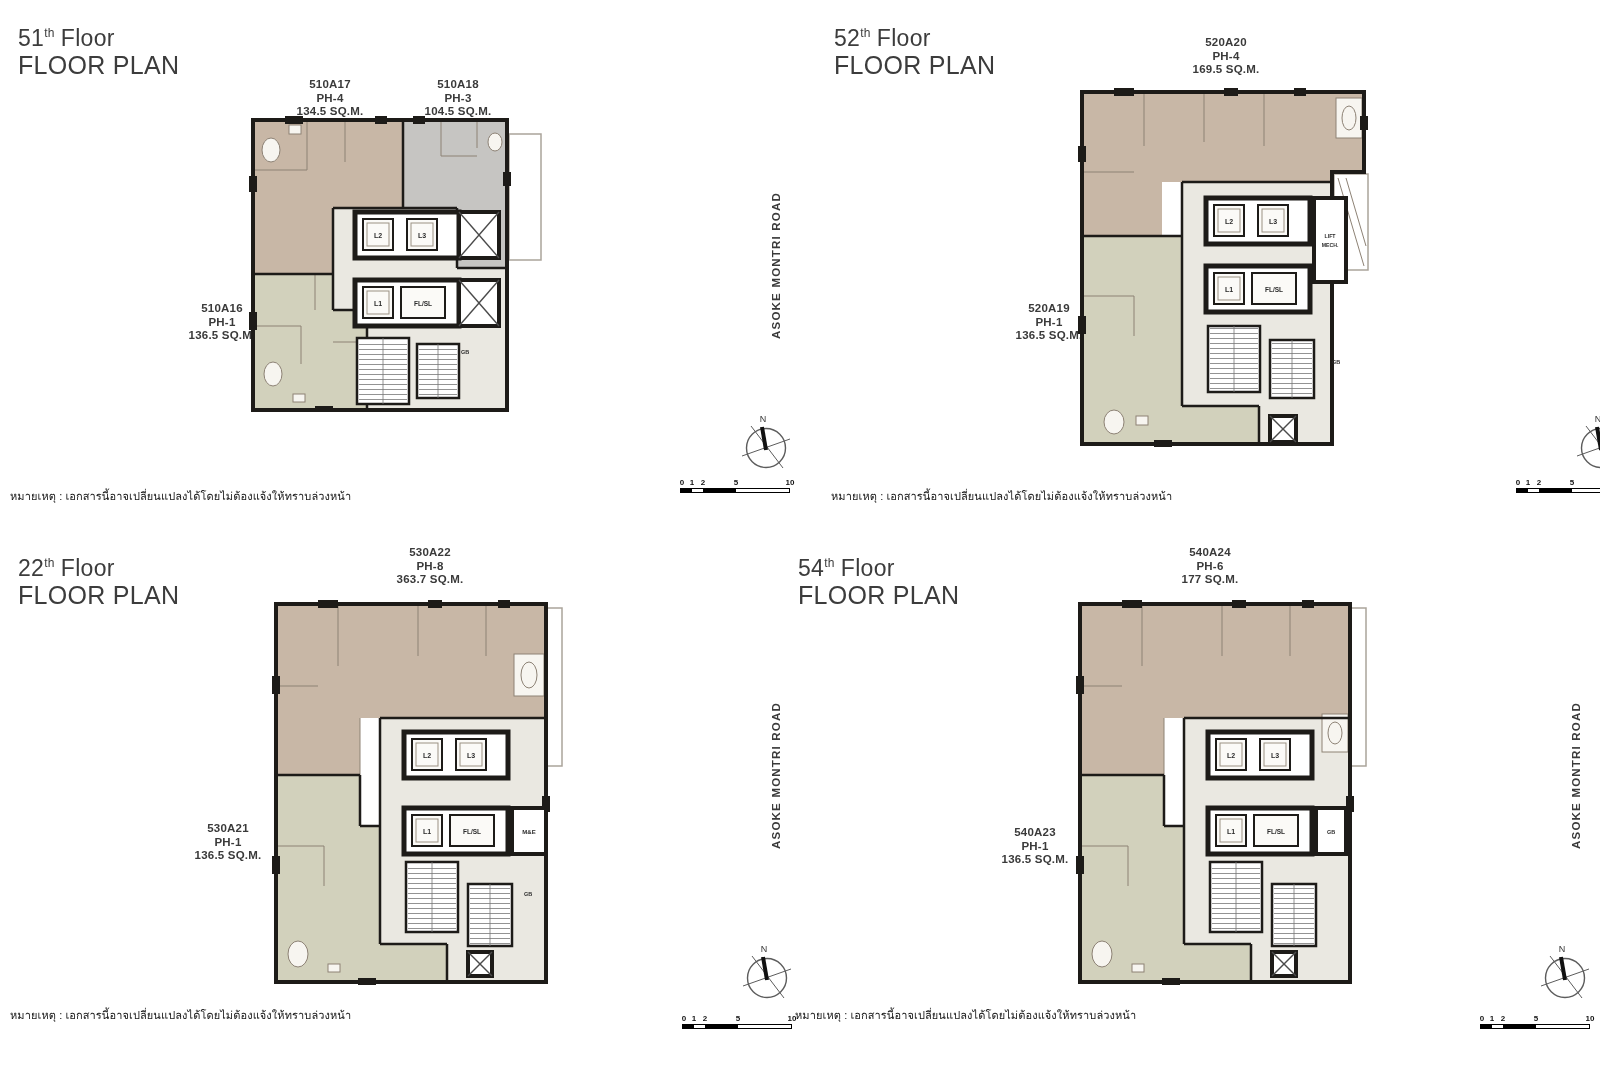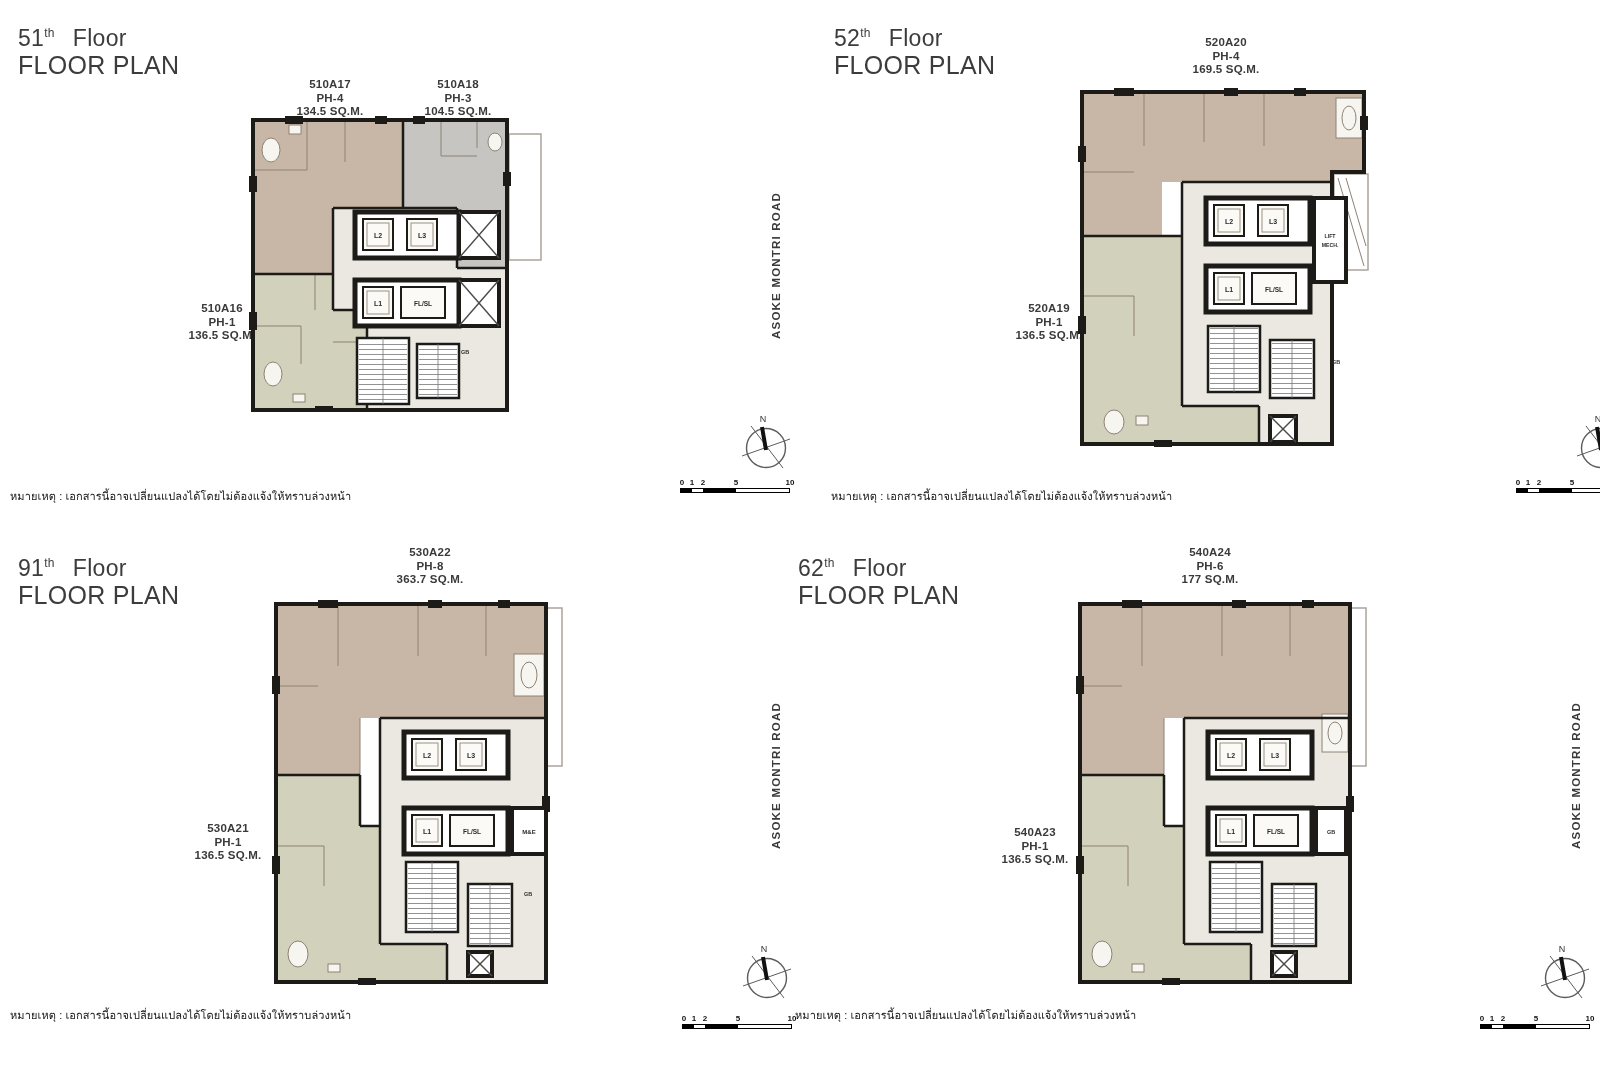--- a/index.html
+++ b/index.html
@@ -11,21 +11,21 @@
   .sheet{position:relative;width:1600px;height:1067px;background:#fff;overflow:hidden}
   .q{position:absolute}
   .q1{left:0;top:0;width:790px;height:530px}
   .q2{left:826px;top:0;width:810px;height:530px}
   .q3{left:0;top:530px;width:790px;height:537px}
   .q4{left:790px;top:530px;width:810px;height:537px}
 
   .floor-title{position:absolute;color:#3c3c3c}
   .floor-title .t1{font-size:23px;line-height:27px;letter-spacing:.3px}
   .floor-title .t1 sup{font-size:12px;vertical-align:super}
-  .floor-title .t1 .w{margin-left:18px}
+  .floor-title .t1 .w{margin-left:6px}
   .floor-title .t2{font-size:25px;line-height:27px;letter-spacing:.3px}
 
   .unit-label{position:absolute;width:120px;text-align:center;font-size:11.5px;
     font-weight:700;line-height:13.5px;color:#3a3a3a;letter-spacing:.2px}
 
   .plan{position:absolute}
   .plan svg{display:block}
 
   .road{position:absolute;writing-mode:vertical-rl;transform:rotate(180deg);
     font-size:11.5px;font-weight:700;letter-spacing:1.2px;color:#3a3a3a;white-space:nowrap}
@@ -300,21 +300,21 @@
           <i class="b" style="left:22px;width:33px"></i>
           <i class="w" style="left:55px;width:53px"></i>
         </div>
     </div>
 
     <div class="note" style="left:5px;top:487px">หมายเหตุ : เอกสารนี้อาจเปลี่ยนแปลงได้โดยไม่ต้องแจ้งให้ทราบล่วงหน้า</div>
   </div>
 
   <div class="q q3">
     <div class="floor-title" style="left:18px;top:20px">
-      <div class="t1"><span>91</span><sup>th</sup><span class="w">Floor</span></div>
+      <div class="t1"><span>22</span><sup>th</sup><span class="w">Floor</span></div>
       <div class="t2">FLOOR PLAN</div>
     </div>
 
     <div class="unit-label" style="left:370px;top:16px">
       <div>530A22</div>
         <div>PH-8</div>
         <div>363.7 SQ.M.</div>
     </div>
     <div class="unit-label" style="left:168px;top:292px">
       <div>530A21</div>
@@ -417,21 +417,21 @@
           <i class="b" style="left:22px;width:33px"></i>
           <i class="w" style="left:55px;width:53px"></i>
         </div>
     </div>
 
     <div class="note" style="left:10px;top:476px">หมายเหตุ : เอกสารนี้อาจเปลี่ยนแปลงได้โดยไม่ต้องแจ้งให้ทราบล่วงหน้า</div>
   </div>
 
   <div class="q q4">
     <div class="floor-title" style="left:8px;top:20px">
-      <div class="t1"><span>62</span><sup>th</sup><span class="w">Floor</span></div>
+      <div class="t1"><span>54</span><sup>th</sup><span class="w">Floor</span></div>
       <div class="t2">FLOOR PLAN</div>
     </div>
 
     <div class="unit-label" style="left:360px;top:16px">
       <div>540A24</div>
         <div>PH-6</div>
         <div>177 SQ.M.</div>
     </div>
     <div class="unit-label" style="left:185px;top:296px">
       <div>540A23</div>

